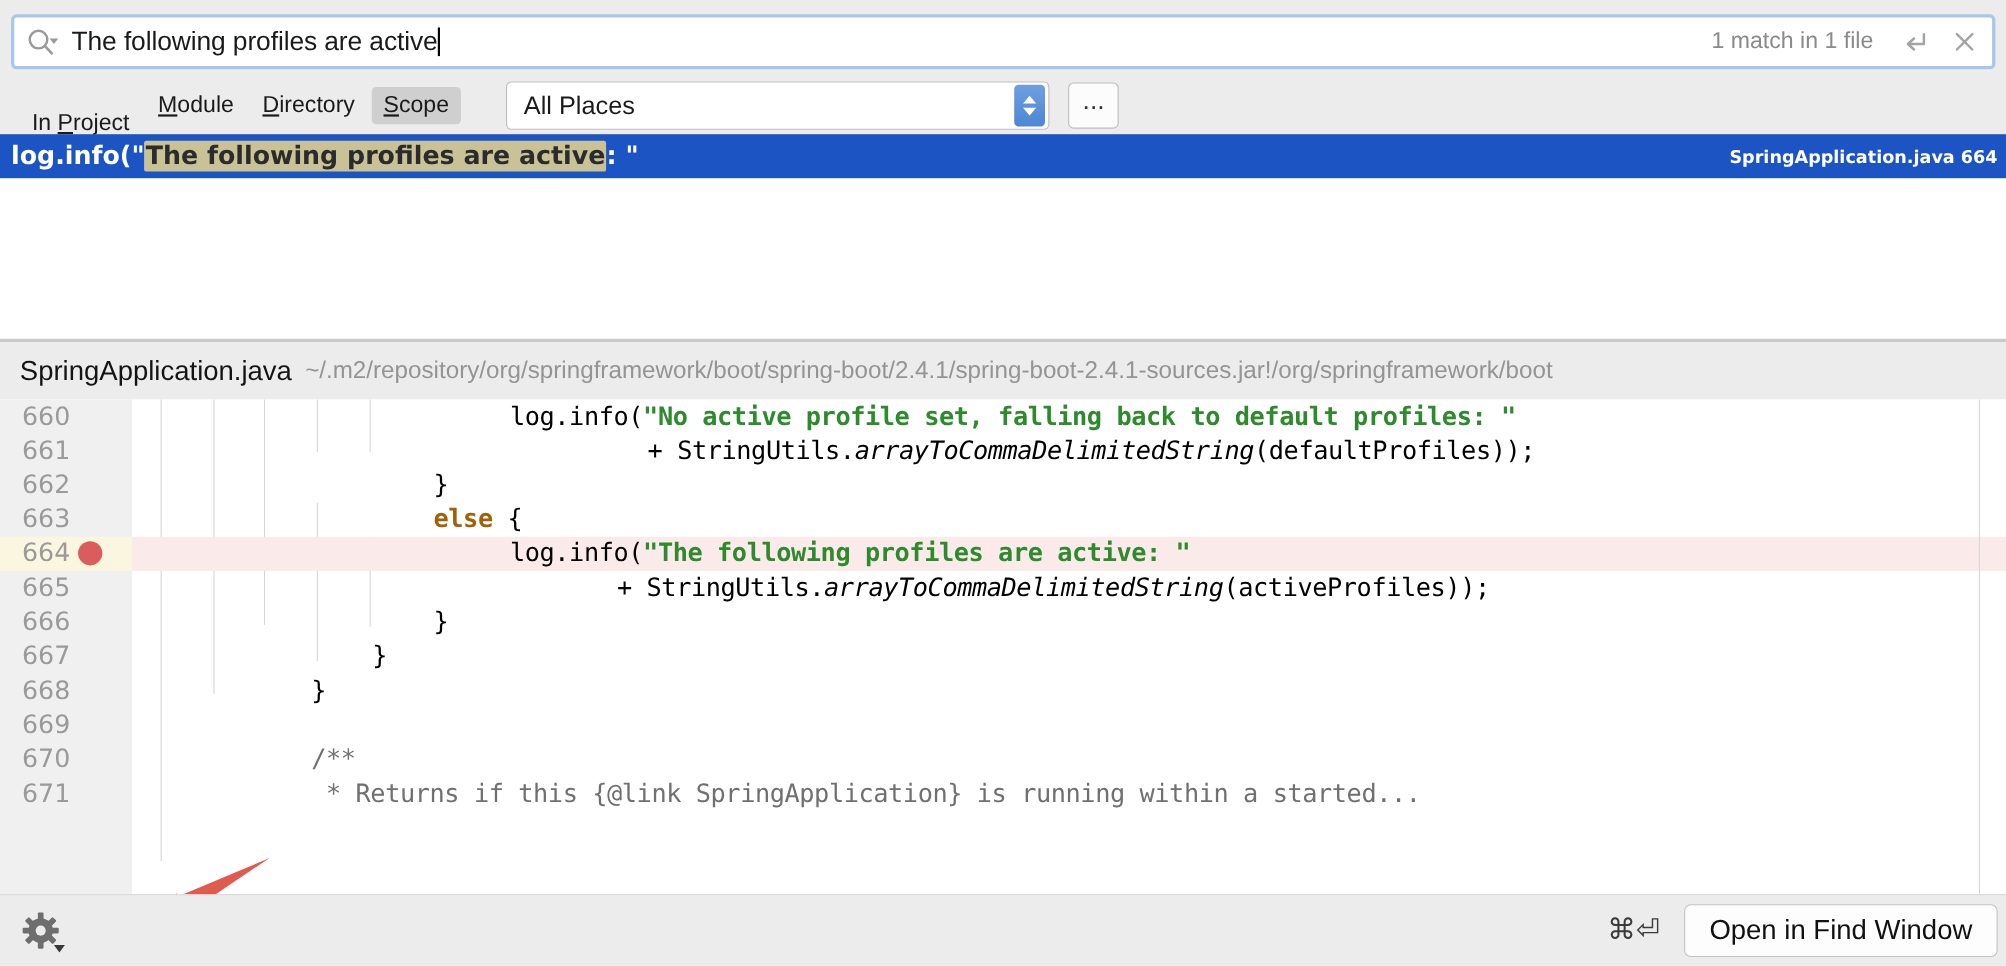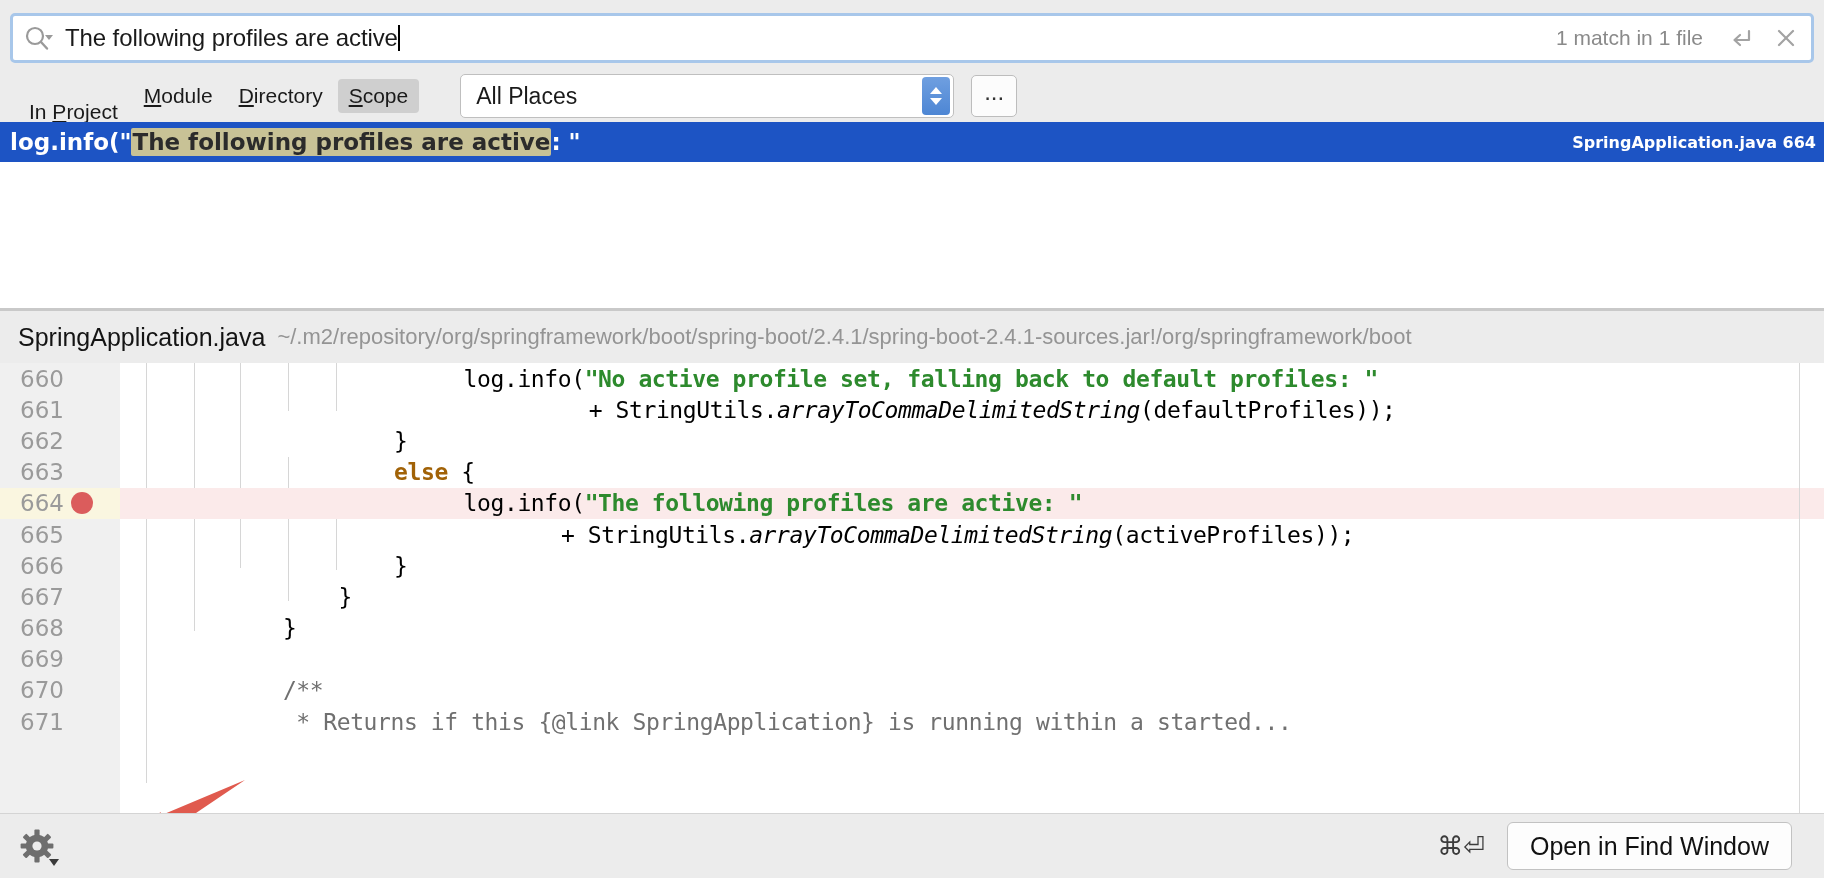--- a/index.html
+++ b/index.html
@@ -330,21 +330,21 @@
   }
   .bottom-spacer { flex: 1 1 auto; }
   .shortcut-hint {
     font-size: 26px;
     color: #3b3b3b;
     margin-right: 22px;
     font-family: "DejaVu Sans", sans-serif;
     white-space: nowrap;
   }
   .open-find-btn {
-    margin-right: 32px;
+    margin-right: 8px;
     height: 48px;
     box-sizing: border-box;
     padding: 0 22px;
     background: #fdfdfd;
     border: 1px solid #c2c2c2;
     border-radius: 6px;
     display:flex; align-items:center;
     font-size: 25px;
     color: #111;
     cursor:pointer;

